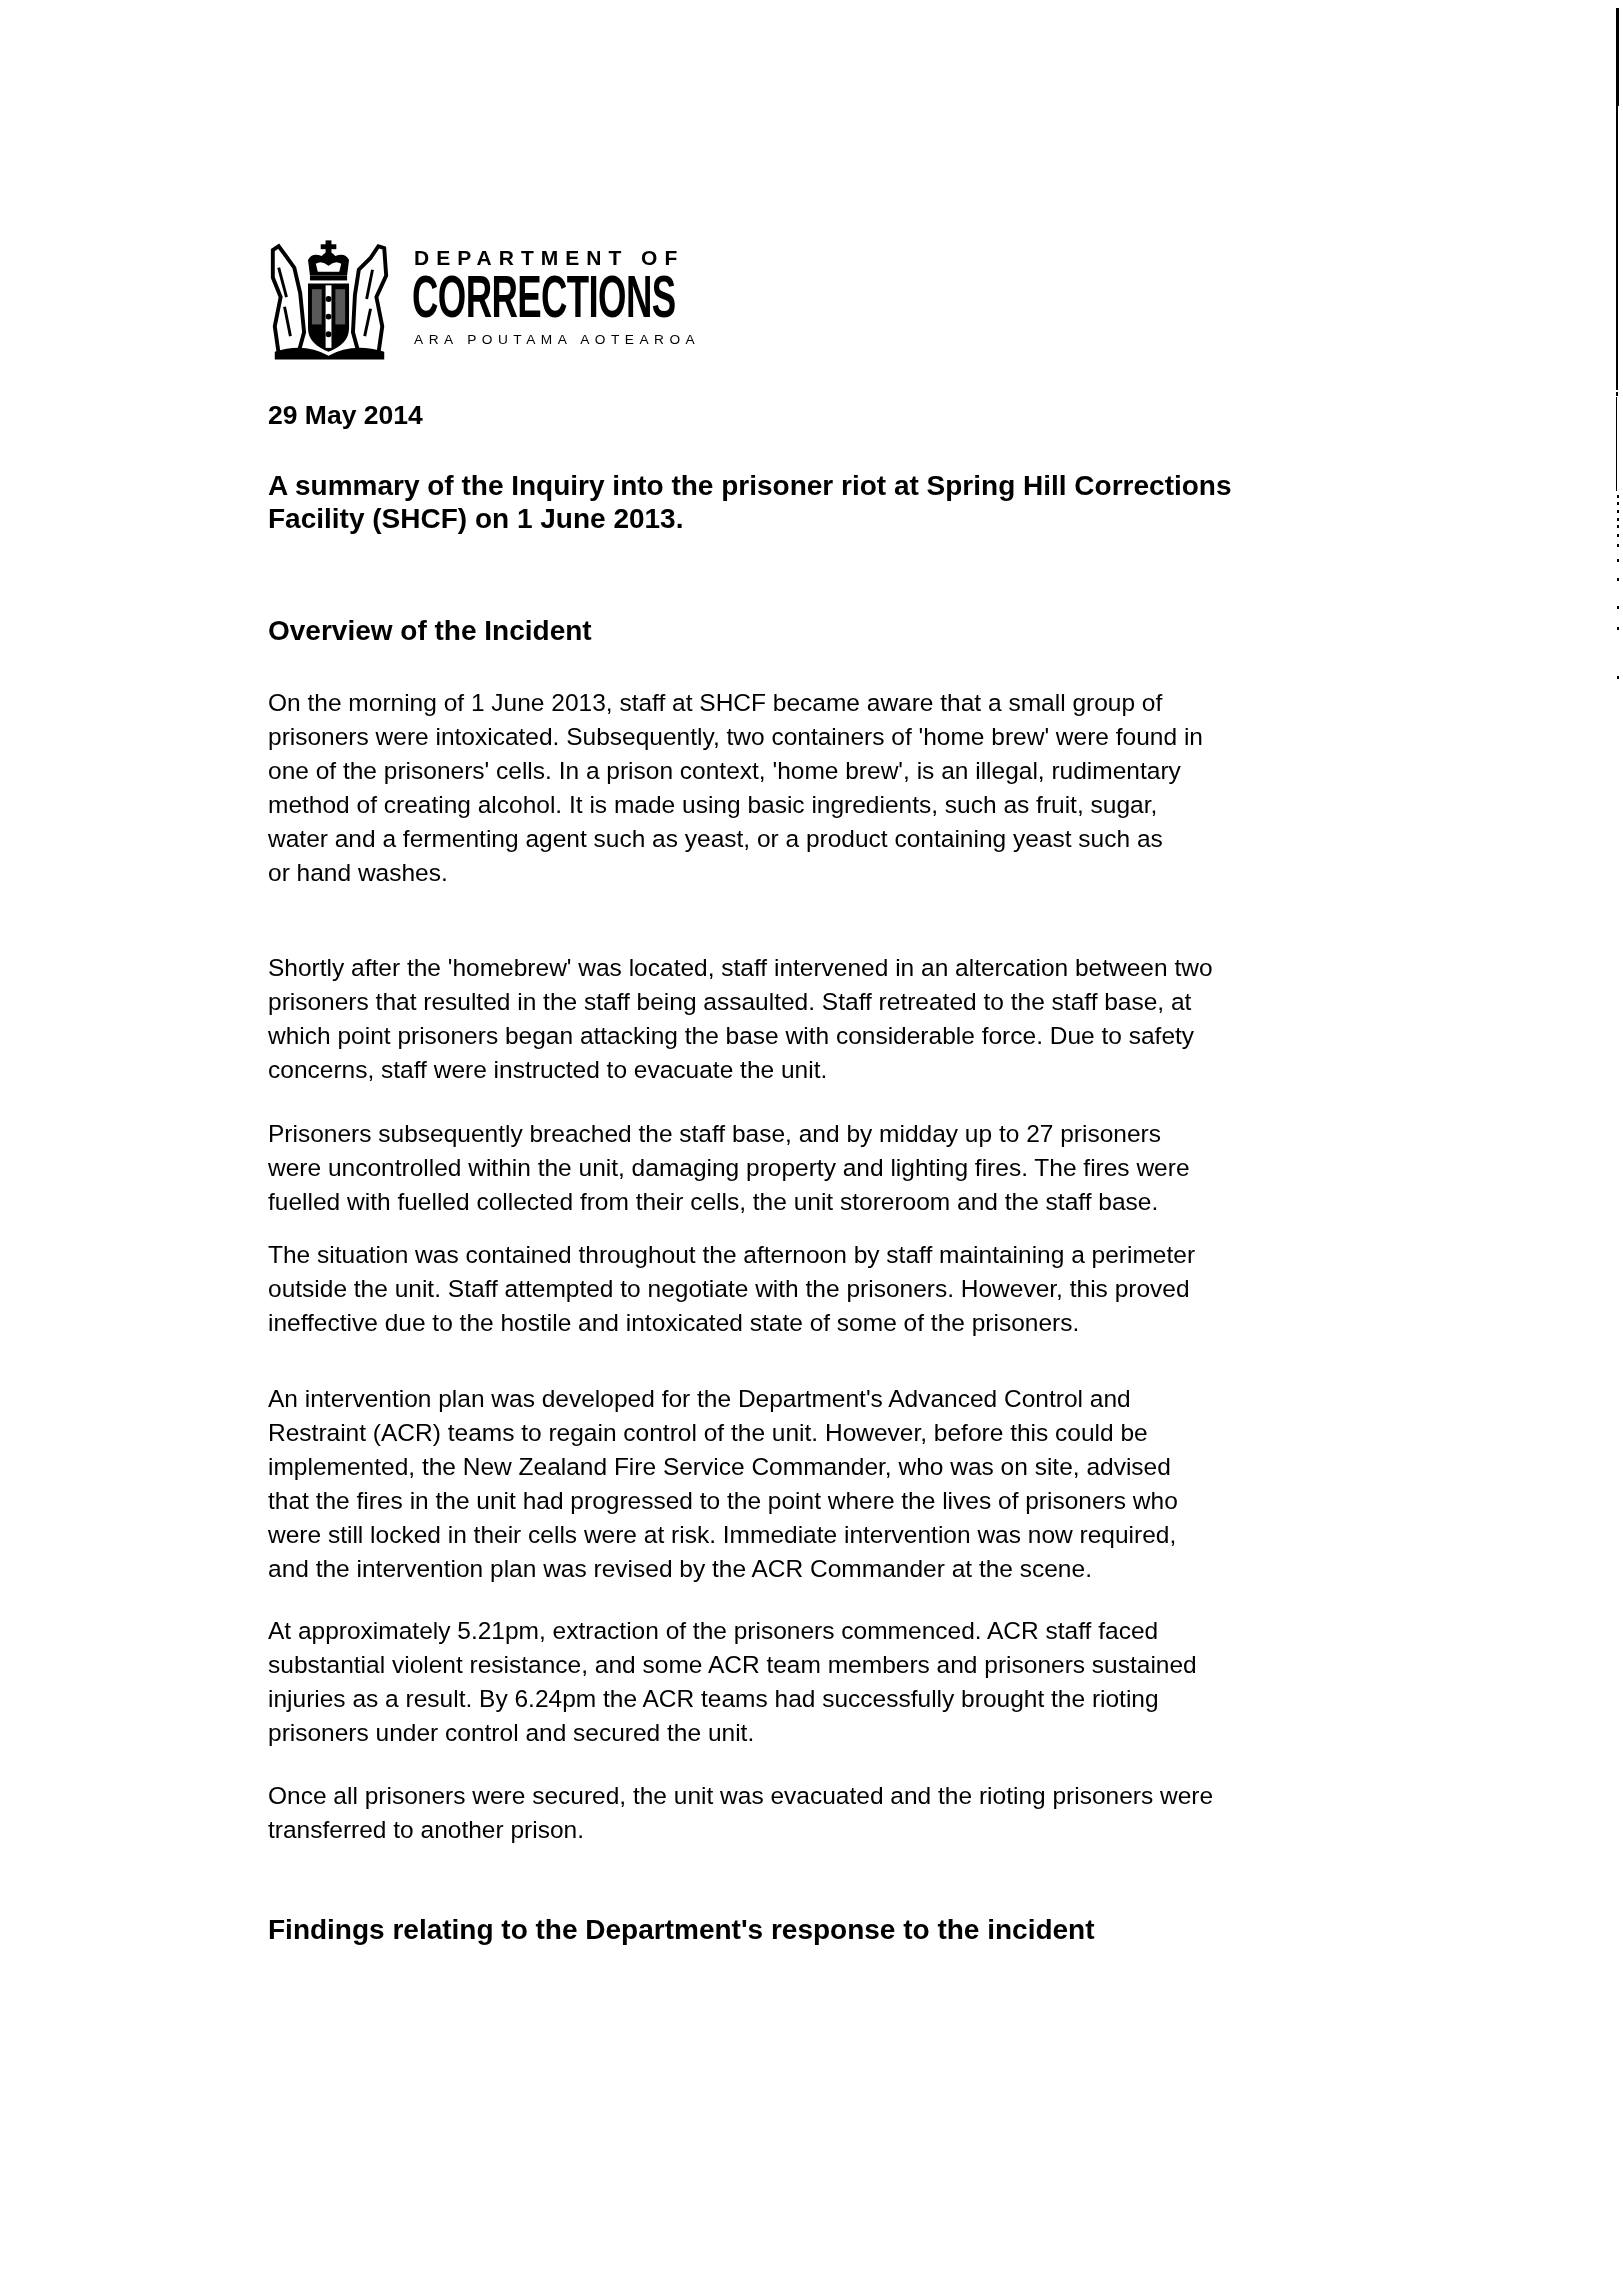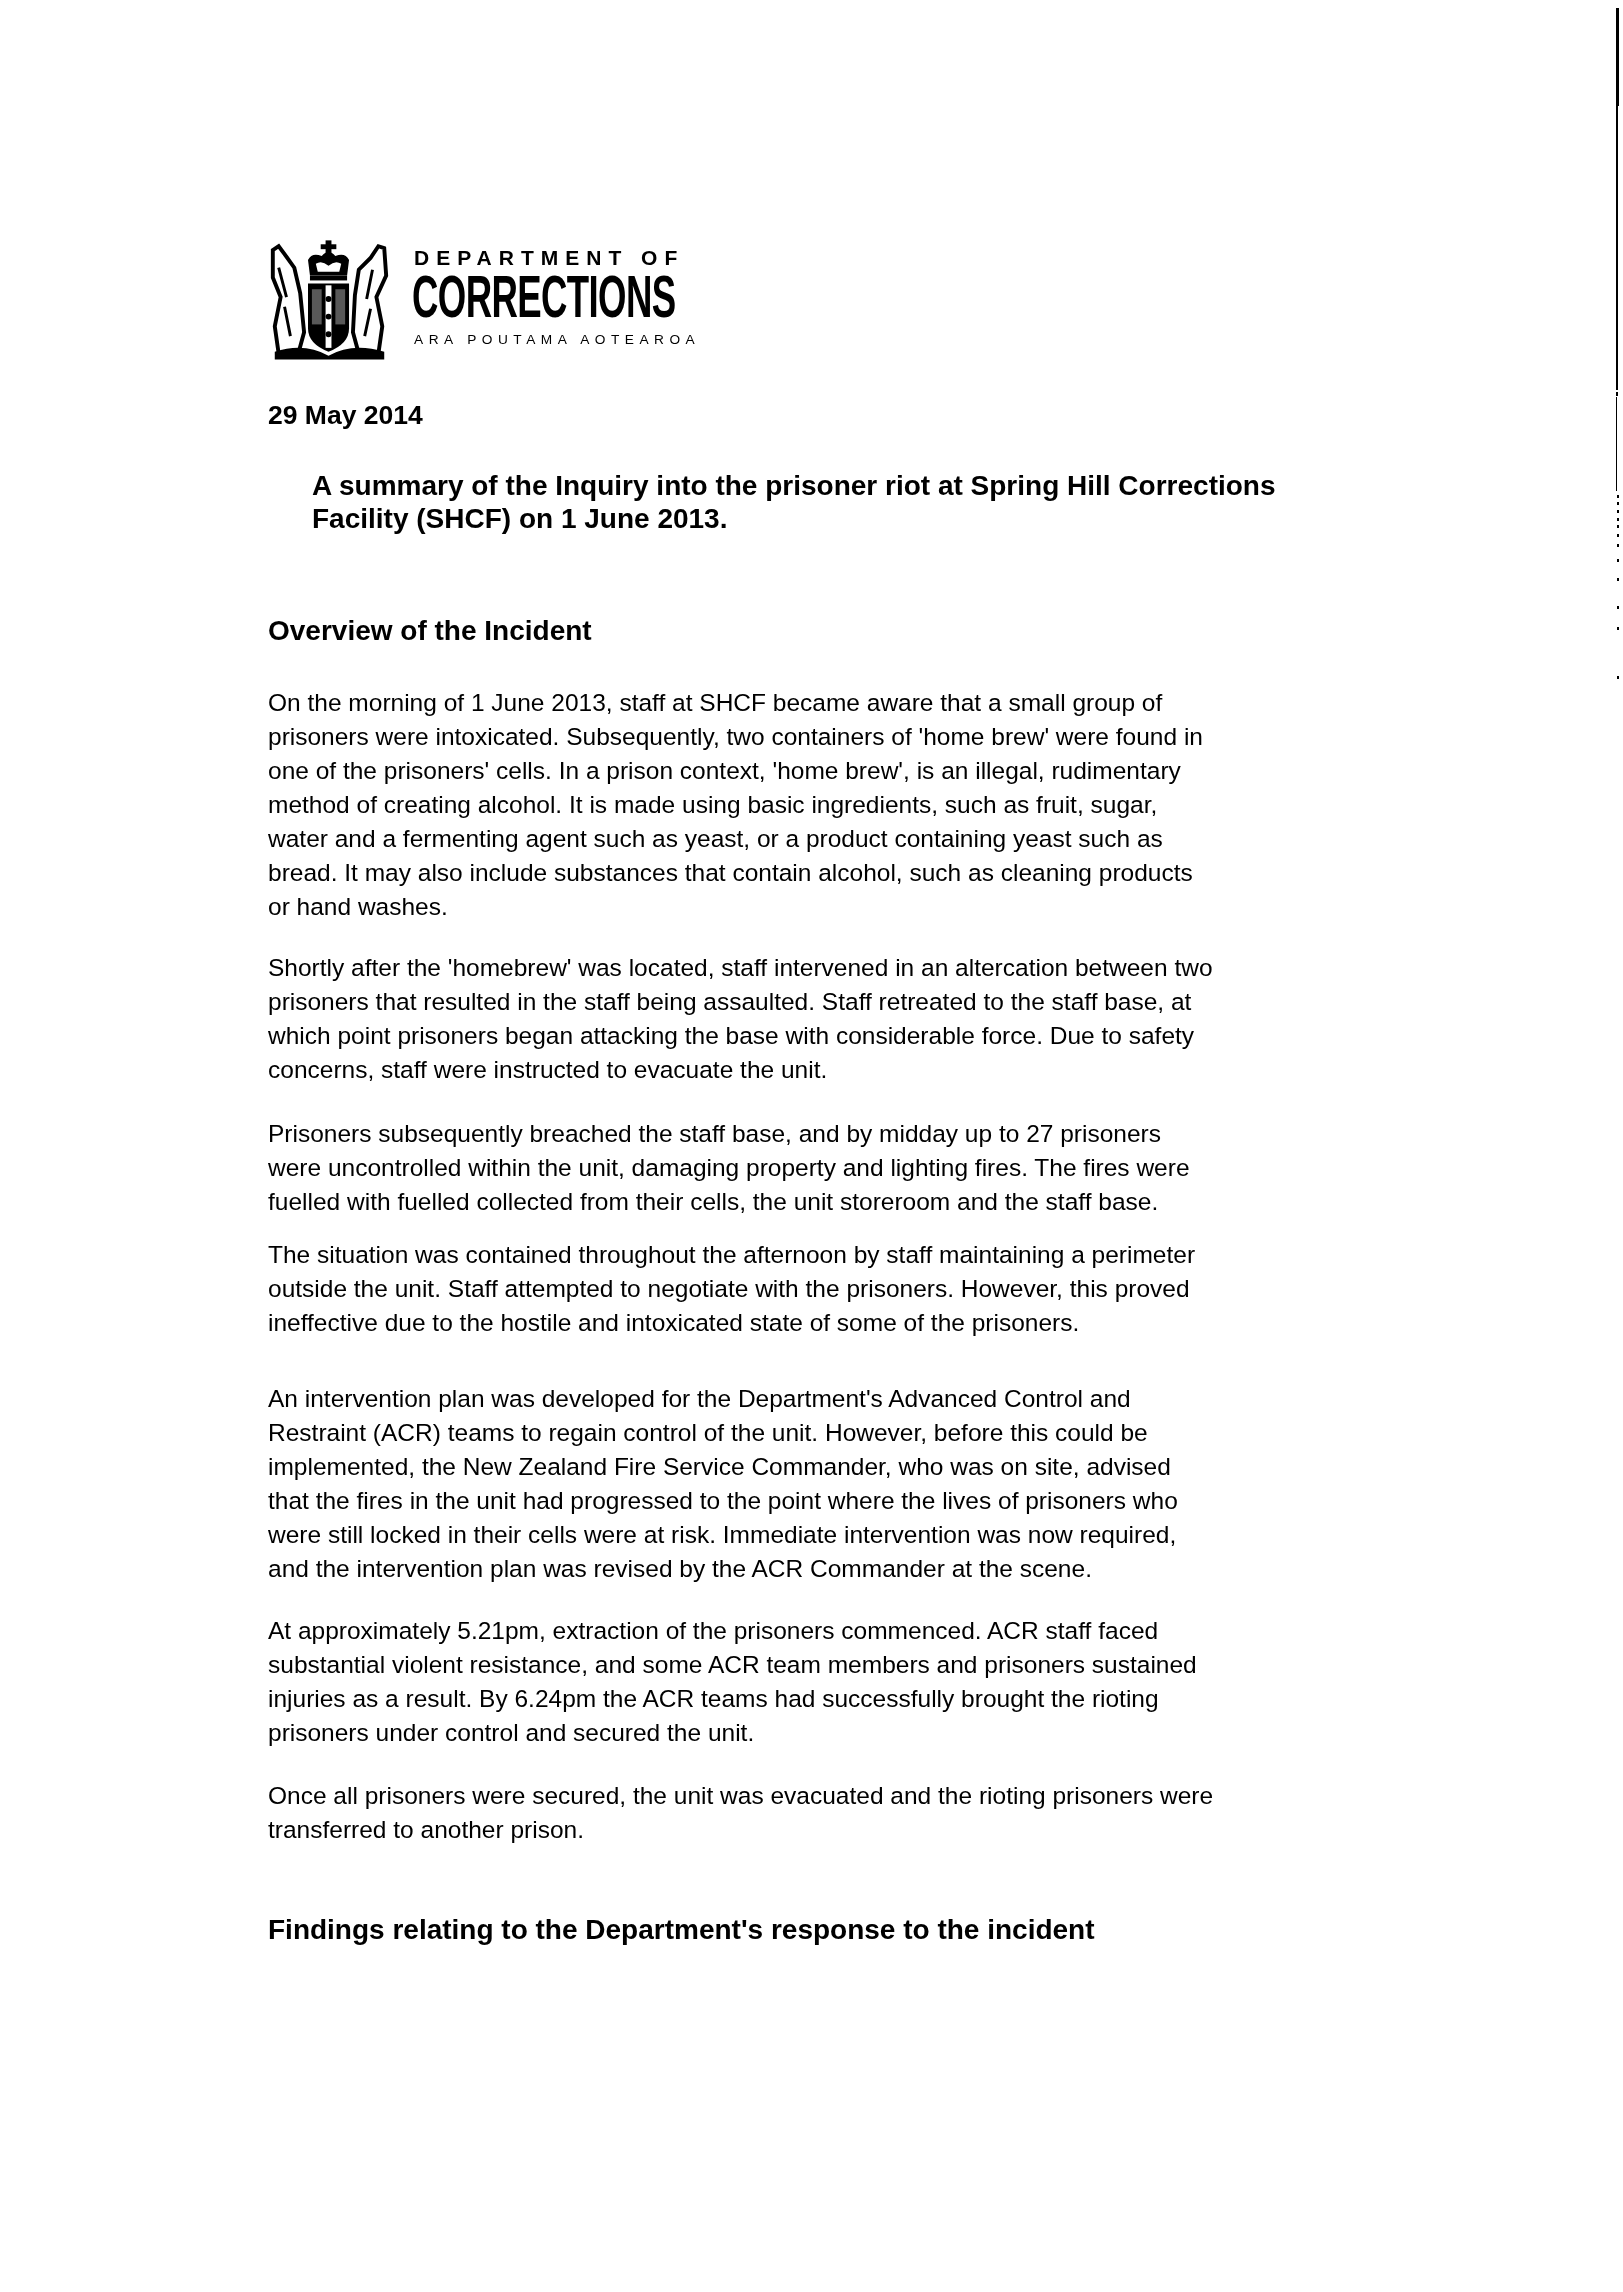--- a/index.html
+++ b/index.html
@@ -4,21 +4,21 @@
 <style>
   html, body { margin: 0; padding: 0; background: #ffffff; }
   body { width: 1623px; height: 2293px; position: relative; overflow: hidden; color: #000; font-family: "Liberation Sans", sans-serif; }
   .abs { position: absolute; }
   .logo { left: 265px; top: 238px; width: 421px; height: 123px; }
   .crest { position: absolute; left: 0; top: 0; width: 129px; height: 123px; }
   .dept-of { position: absolute; left: 149px; top: 7.8px; font-size: 21px; letter-spacing: 7px; font-weight: 700; font-family: "Liberation Sans", sans-serif; white-space: nowrap; }
   .corrections { position: absolute; left: 147px; top: 30px; font-size: 59px; line-height: 59px; font-weight: 700; font-family: "Liberation Sans Narrow", "Liberation Sans", sans-serif; transform: scaleX(0.62); transform-origin: left top; letter-spacing: -1px; white-space: nowrap; }
   .tagline { position: absolute; left: 149px; top: 94px; font-size: 13.7px; letter-spacing: 5.5px; white-space: nowrap; }
   .date { left: 268px; top: 400px; font-size: 26.5px; font-weight: 700; }
-  .title { left: 268px; top: 469px; font-size: 28px; font-weight: 700; line-height: 33px; margin-left: 44px; }
+  .title { left: 268px; top: 469px; font-size: 28px; font-weight: 700; line-height: 33px; }
   .h2 { font-size: 28px; font-weight: 700; }
   .overview-h { left: 268px; top: 615px; }
   .findings-h { left: 268px; top: 1914px; }
   .para { left: 268px; font-size: 24.5px; line-height: 34px; }
   .para .ln { display: block; white-space: nowrap; }
   .scanline { left: 1616px; width: 2px; background: #000; }
   .tick { background:#000; width:2px; height:2.9px; }
 </style>
 </head>
 <body>
@@ -59,21 +59,20 @@
 </div>
 
 <div class="abs h2 overview-h">Overview of the Incident</div>
 
 <div class="abs para" style="top:686px">
   <span class="ln">On the morning of 1 June 2013, staff at SHCF became aware that a small group of</span>
   <span class="ln">prisoners were intoxicated.  Subsequently, two containers of 'home brew' were found in</span>
   <span class="ln">one of the prisoners' cells.  In a prison context, 'home brew', is an illegal, rudimentary</span>
   <span class="ln">method of creating alcohol. It is made using basic ingredients, such as fruit, sugar,</span>
   <span class="ln">water and a fermenting agent such as yeast, or a product containing yeast such as</span>
-  <span class="ln">bread.  It may also include substances that contain alcohol, such as cleaning products</span>
   <span class="ln">or hand washes.</span>
 </div>
 
 <div class="abs para" style="top:951px">
   <span class="ln">Shortly after the 'homebrew' was located, staff intervened in an altercation between two</span>
   <span class="ln">prisoners that resulted in the staff being assaulted.  Staff retreated to the staff base, at</span>
   <span class="ln">which point prisoners began attacking the base with considerable force.  Due to safety</span>
   <span class="ln">concerns, staff were instructed to evacuate the unit.</span>
 </div>
 

